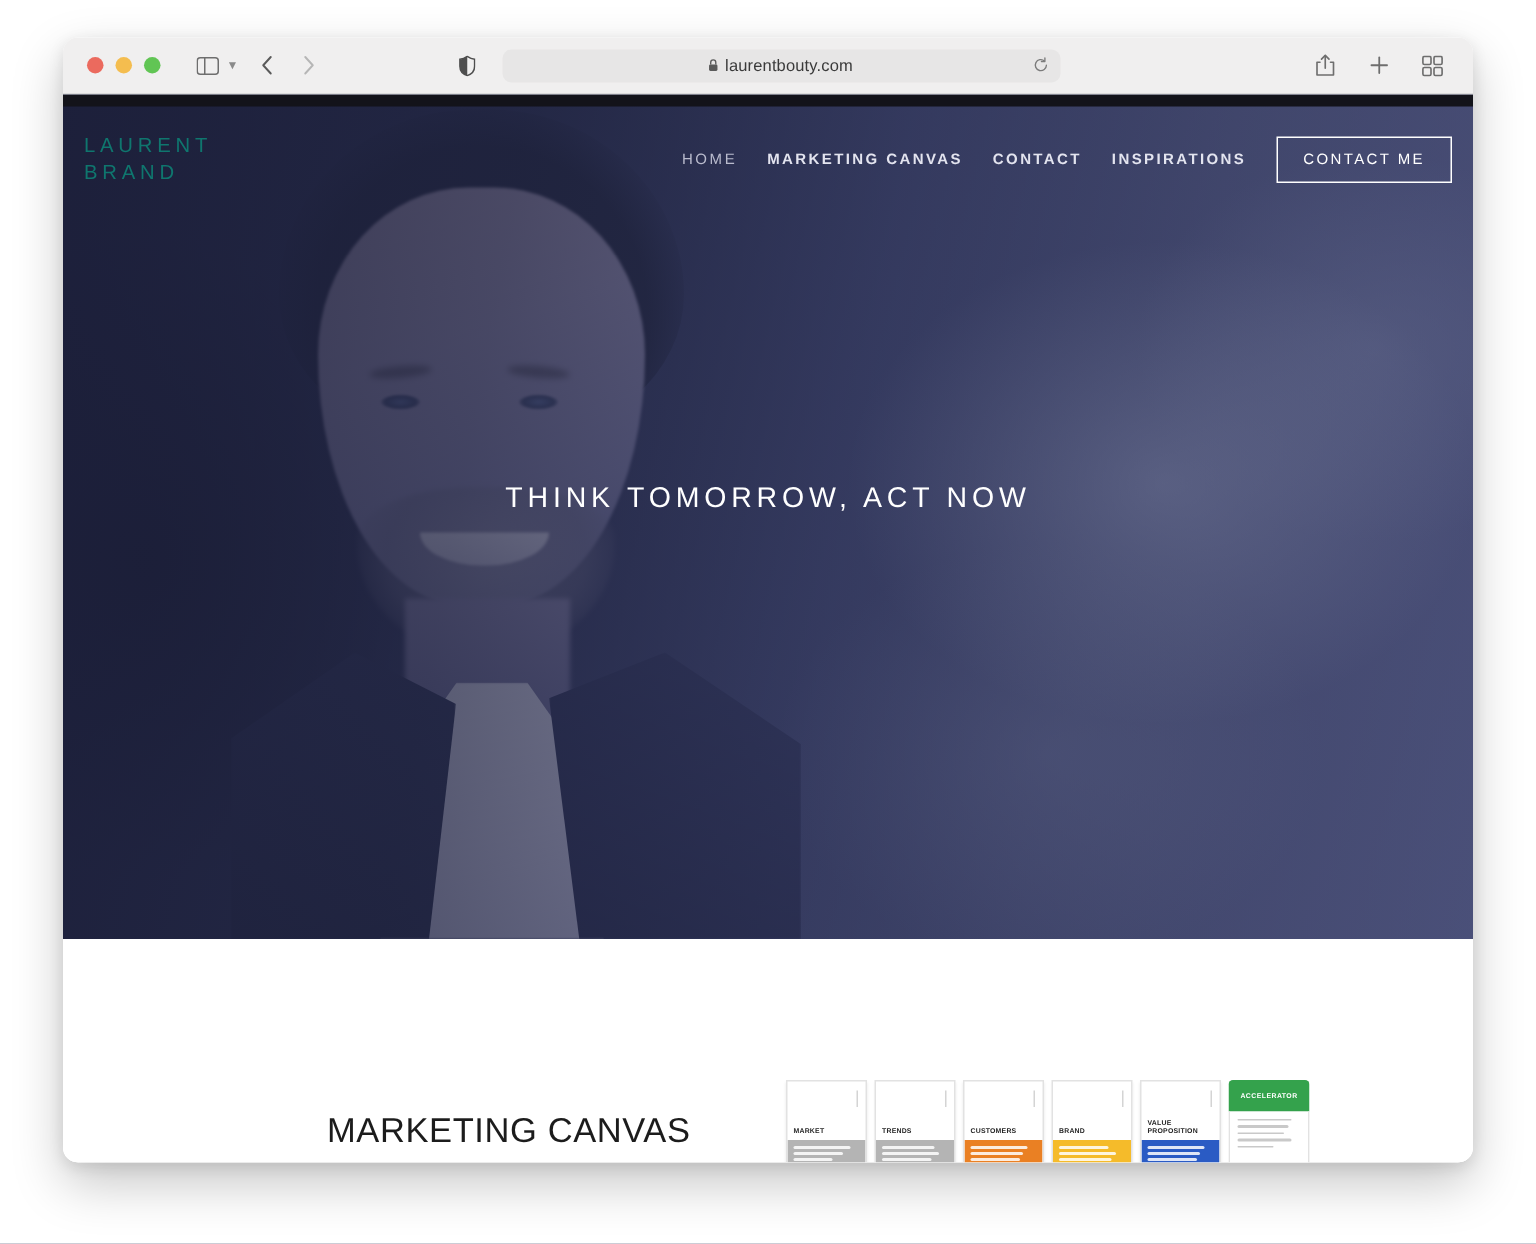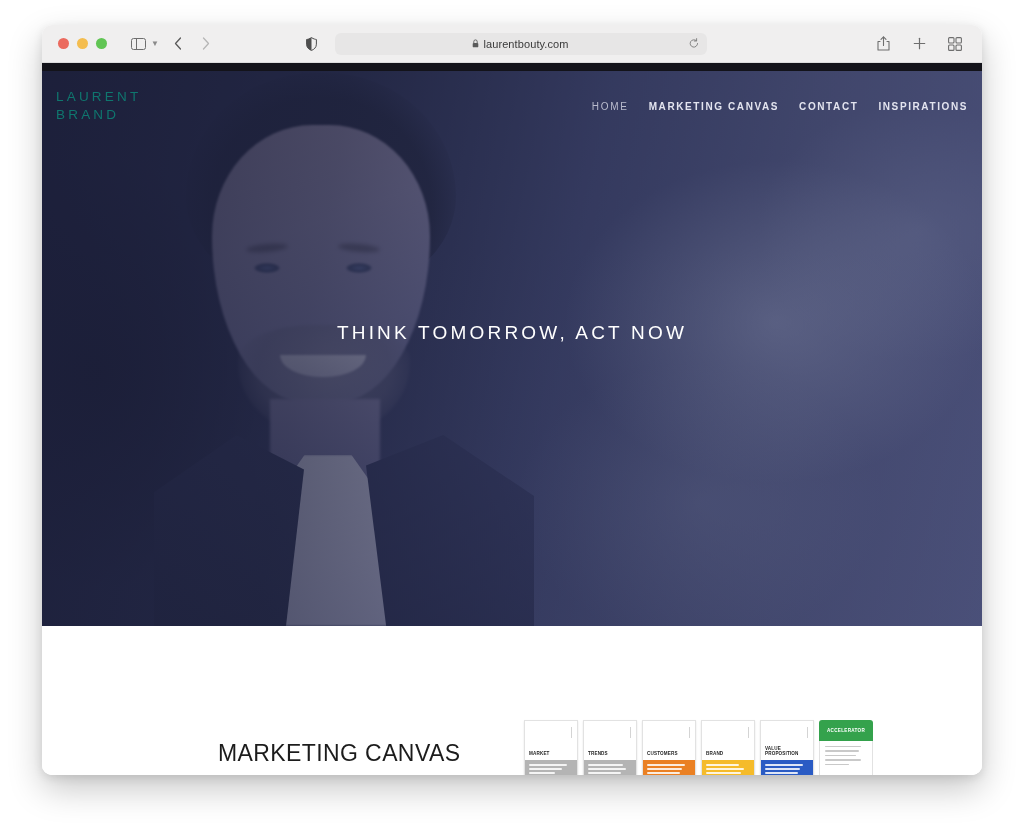--- a/index.html
+++ b/index.html
@@ -579,20 +579,21 @@
     <div class="site-nav">
       <div class="logo">
         <div>LAURENT</div>
         <div>BRAND</div>
       </div>
       <div class="nav-links">
         <a class="nav-link home">HOME</a>
         <a class="nav-link">MARKETING CANVAS</a>
         <a class="nav-link">CONTACT</a>
         <a class="nav-link">INSPIRATIONS</a>
+        <a class="nav-cta">CONTACT ME</a>
       </div>
     </div>
 
     <div class="hero-copy">
       <div class="eyebrow">THINK TOMORROW, ACT NOW</div>
     </div>
 
     <div class="white-section">
       <div class="section-title">MARKETING CANVAS</div>
 

